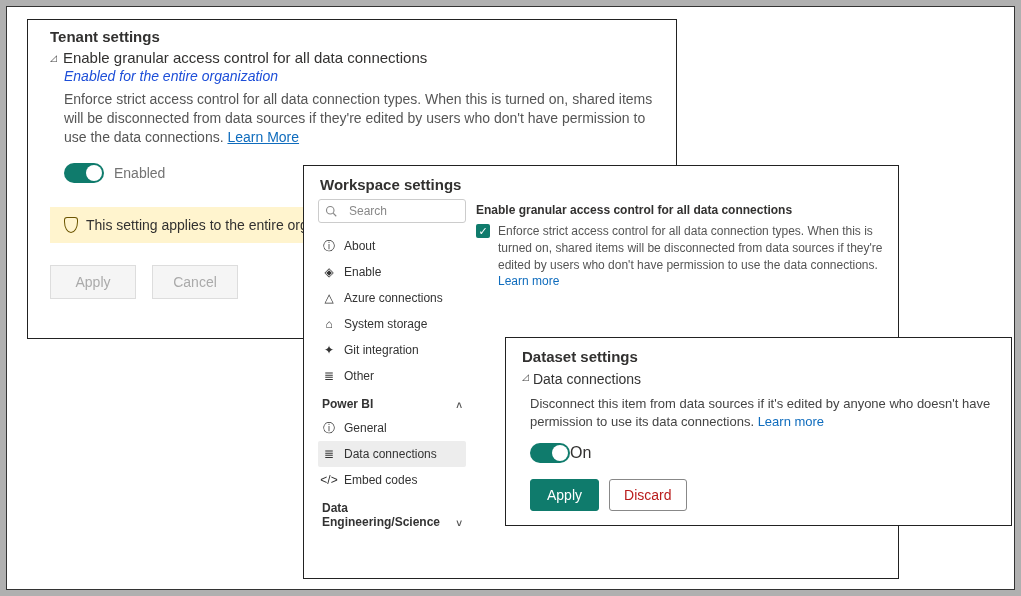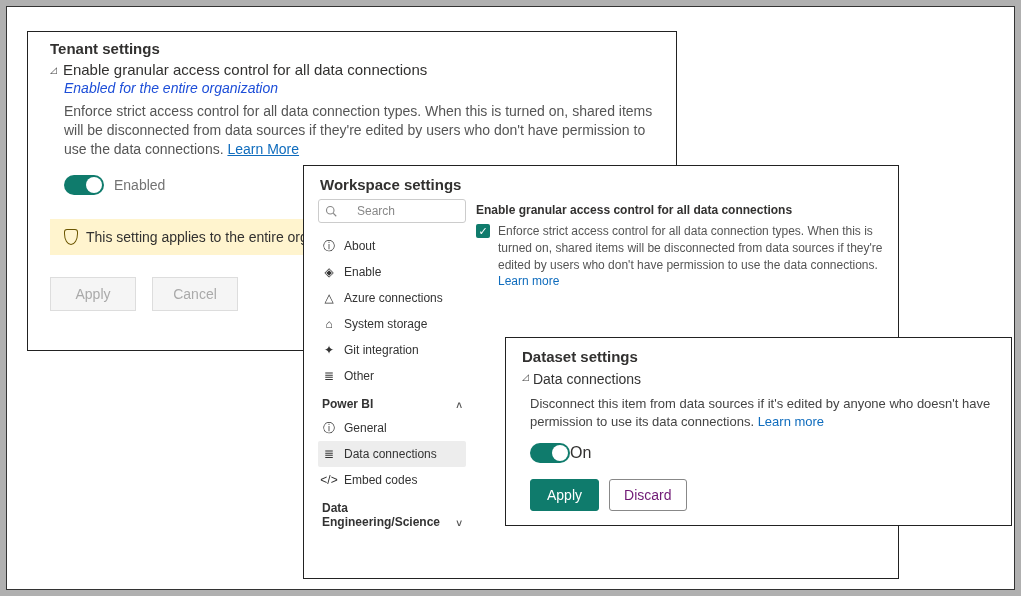--- a/index.html
+++ b/index.html
@@ -16,21 +16,21 @@
     position: absolute;
     left: 6px; top: 6px;
     width: 1009px; height: 584px;
     background: #fff;
     border: 1px solid #333;
   }
 
   
   .tenant {
     position: absolute;
-    left: 20px; top: 24px;
+    left: 20px; top: 12px;
     width: 650px; height: 320px;
     background: #fff;
     border: 1px solid #222;
     padding: 8px 22px 16px 22px;
   }
   .tenant h1 {
     margin: 0 0 4px 0;
     font-size: 15px;
     font-weight: 700;
   }
@@ -121,21 +121,21 @@
     flex-direction: column;
   }
   .workspace h2 {
     margin: 0 0 6px 2px;
     font-size: 15px;
     font-weight: 700;
   }
   .ws-body { display:flex; gap:10px; flex:1; overflow:hidden;}
   .ws-side { width: 148px; font-size:12px; }
   .search {
-    display:flex; align-items:center; gap:20px;
+    display:flex; align-items:center; gap:12px;
     border:1px solid #ccc; border-radius:3px;
     height:24px; padding:0 6px; color:#888;
     margin-bottom:10px;
   }
   .search svg { width:12px; height:12px; }
   .side-item {
     display:flex; align-items:center; gap:8px;
     padding:6px 4px; color:#333; cursor:pointer;
     border-radius:2px;
   }
@@ -169,21 +169,21 @@
   .ds-sub { display:flex; align-items:center; gap:4px; font-size:14px; color:#333; margin-bottom:8px;}
   .ds-desc { font-size:13px; color:#444; line-height:1.4; margin-left:8px;}
   .ds-toggle-row { display:flex; align-items:center; margin:12px 0 0 8px;}
   .ds-btn-row { display:flex; gap:10px; margin:16px 0 0 8px;}
   .btn-primary {
     background:#0f7b6c; color:#fff; border:1px solid #0f7b6c;
     height:32px; padding:0 16px; font-size:14px; border-radius:3px;
     cursor:pointer;
   }
   .btn-secondary {
-    background:#fff; color:#701a75; border:1px solid #888;
+    background:#fff; color:#b91c1c; border:1px solid #888;
     height:32px; padding:0 14px; font-size:14px; border-radius:3px;
     cursor:pointer;
   }
 </style>
 </head>
 <body>
 
 <div class="stage">
 
   <div class="tenant">

